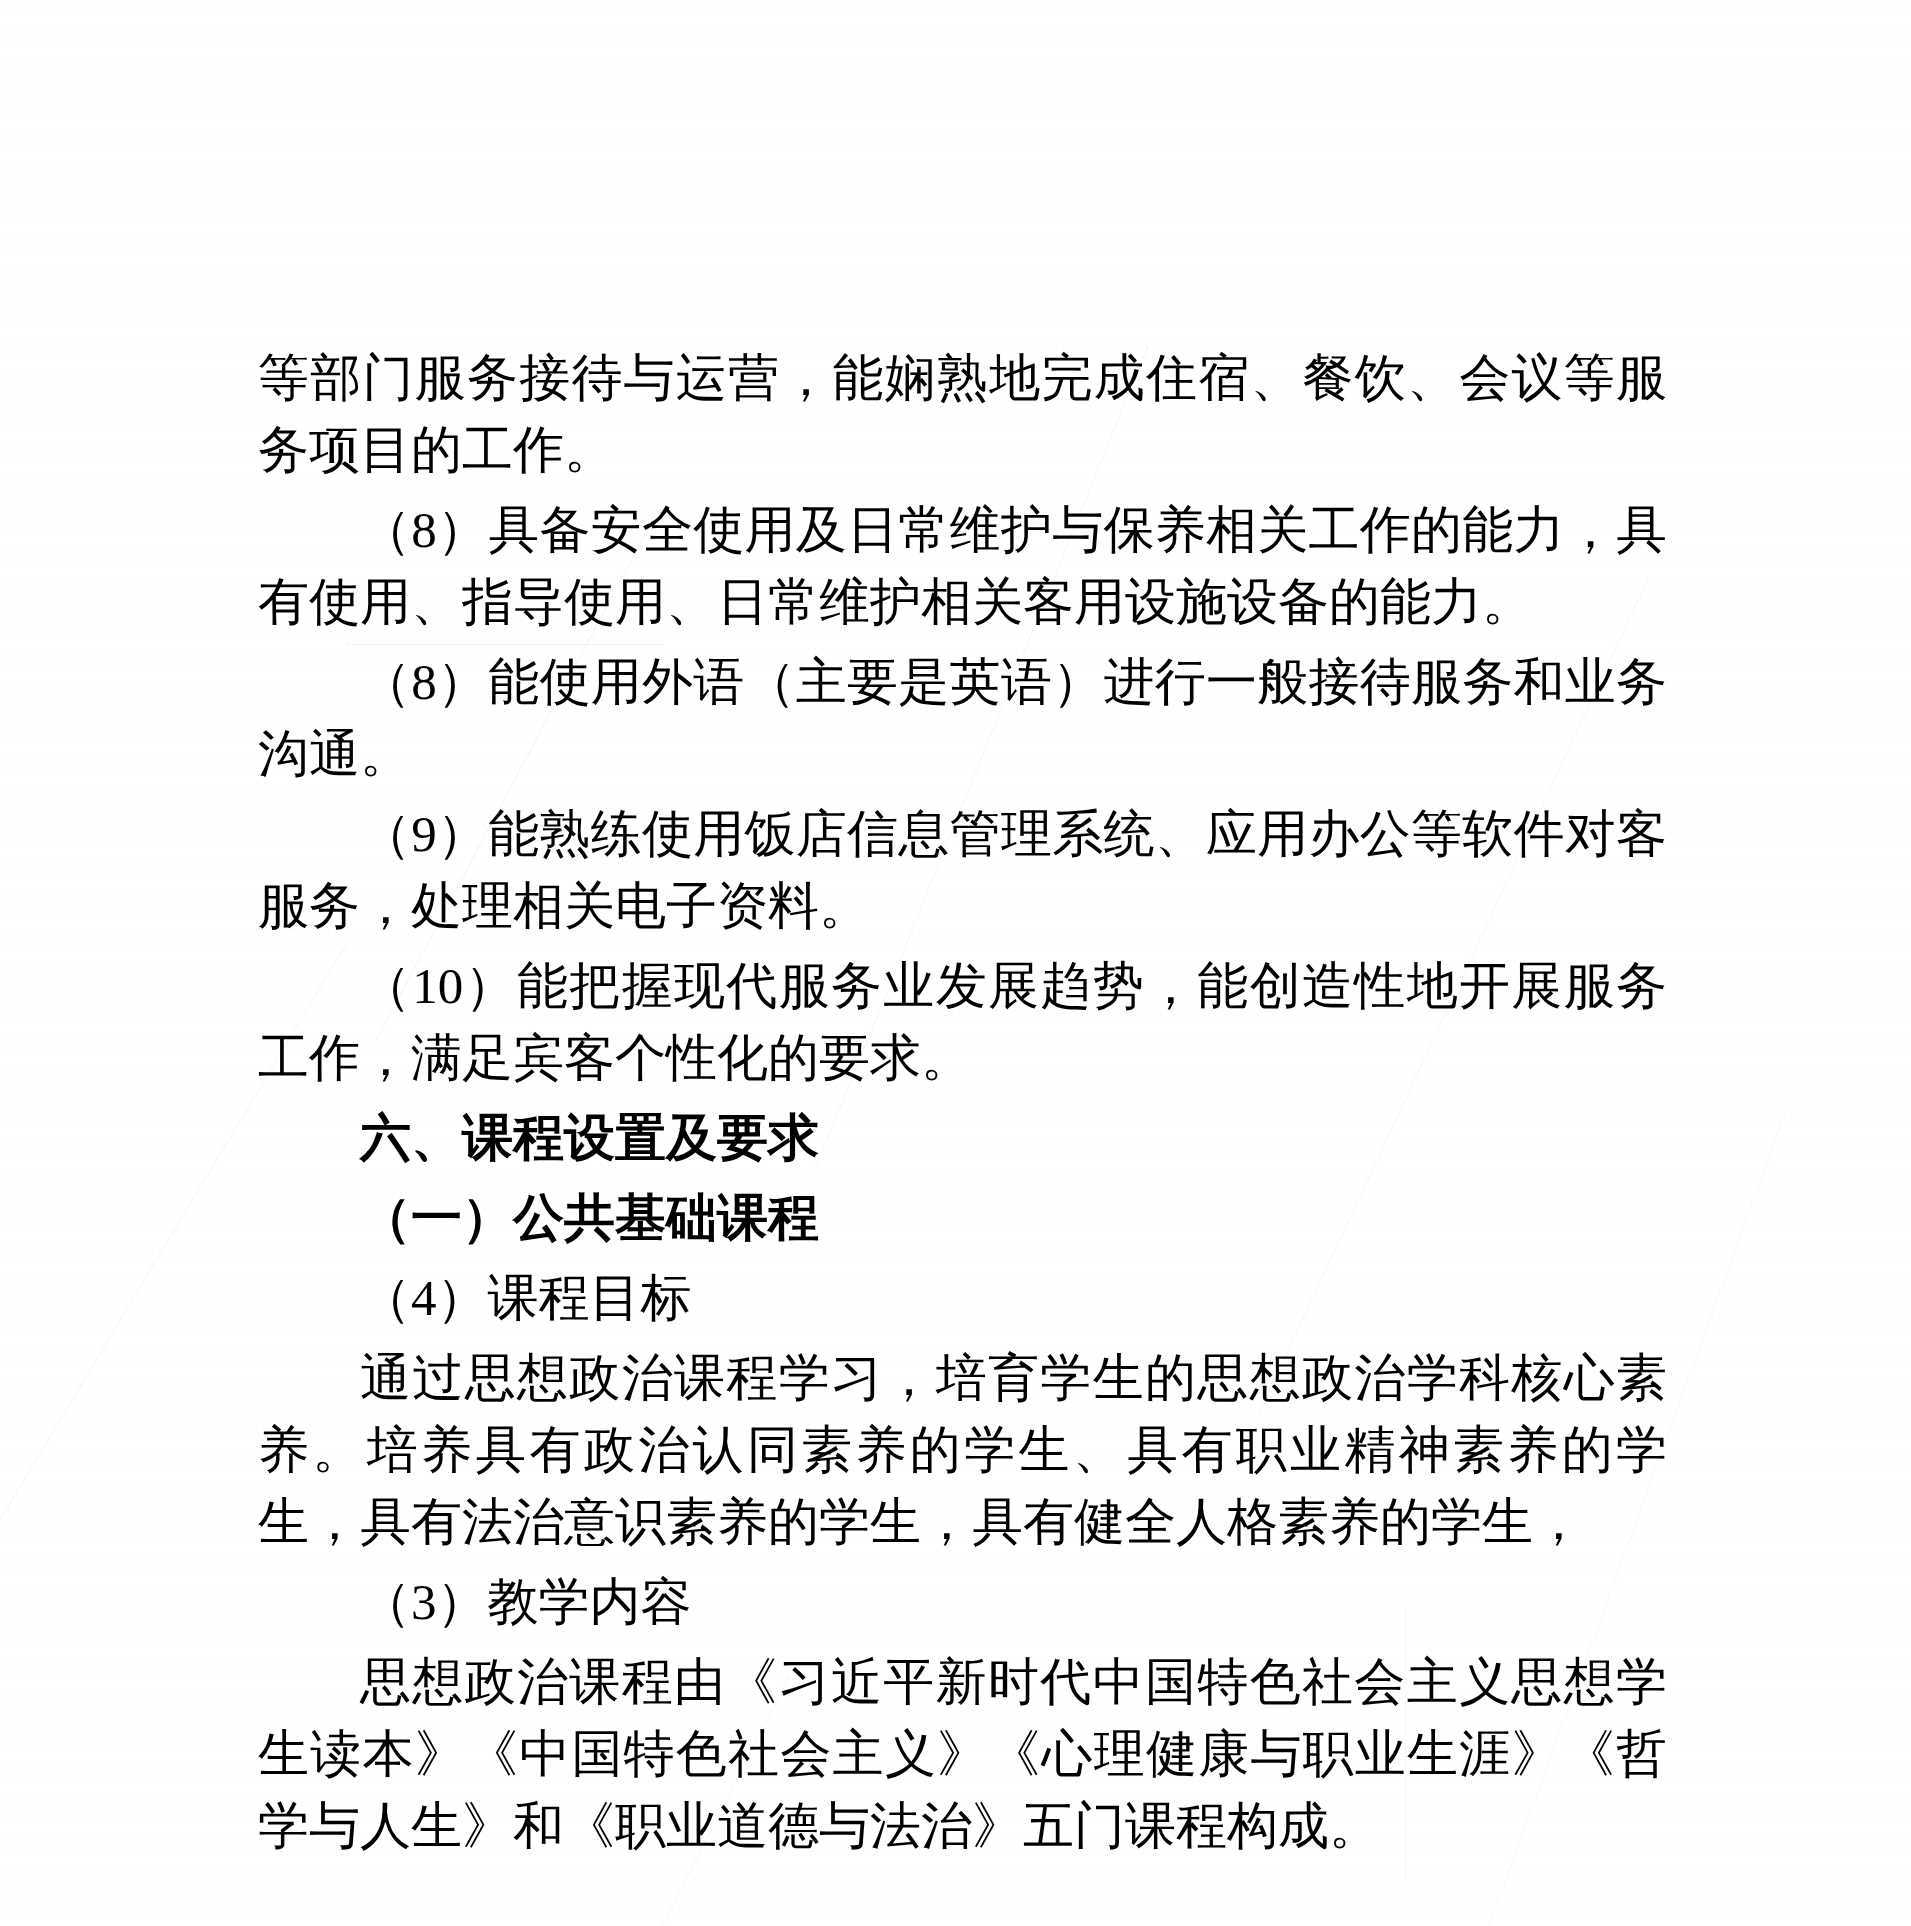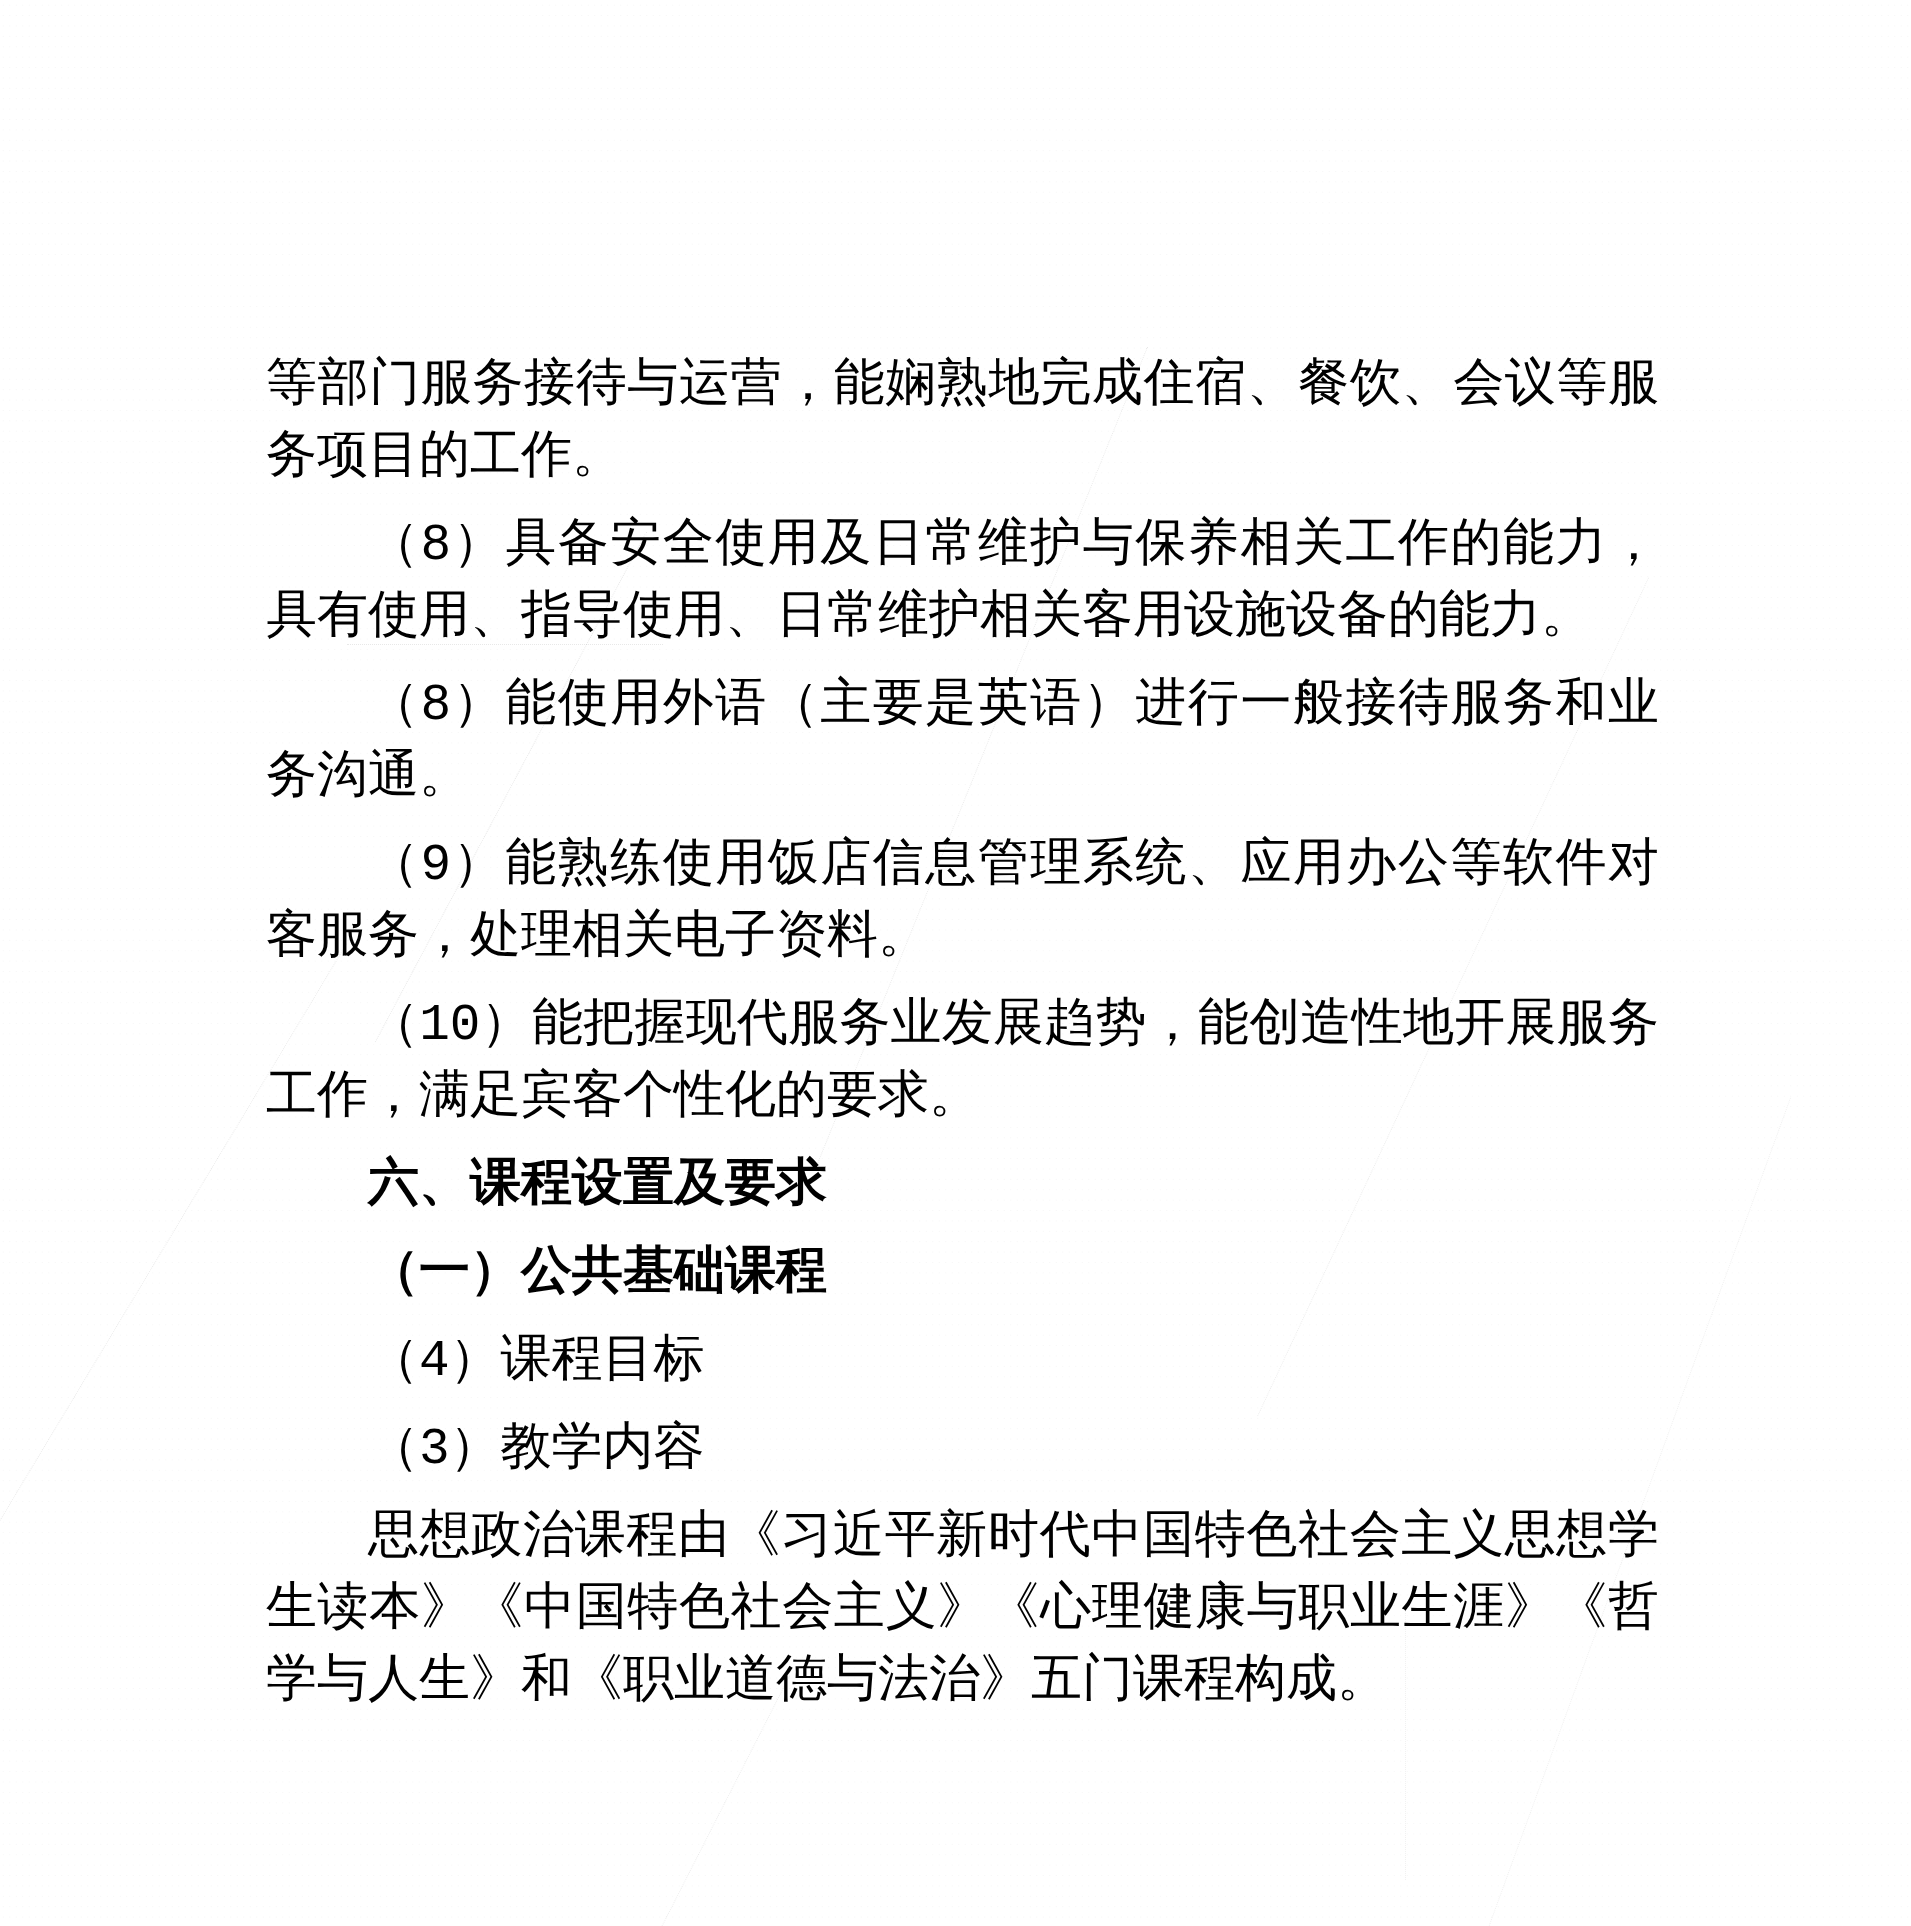--- a/index.html
+++ b/index.html
@@ -36,21 +36,21 @@
     position: absolute;
     left: 250px;
     top: 334px;
     width: 1425px;
     font-size: 51px;
     line-height: 72px;
     text-align: justify;
     text-justify: inter-character;
     letter-spacing: 0;
   }
-  .para { margin: 16px; padding: 0; text-indent: 0; font-family: Liberation Mono, monospace; }
+  .para { margin: 8px; padding: 0; text-indent: 0; }
   .para.indent { text-indent: 2em; }
   .bold { font-weight: bold; }
 </style>
 </head>
 <body>
 
 <div class="page">
 
   <div class="scan-texture"></div>
 
@@ -65,18 +65,19 @@
 
   <div class="content">
       <div class="para"><span class="">等部门服务接待与运营，能娴熟地完成住宿、餐饮、会议等服务项目的工作。</span></div>
       <div class="para indent"><span class="">（8）具备安全使用及日常维护与保养相关工作的能力，具有使用、指导使用、日常维护相关客用设施设备的能力。</span></div>
       <div class="para indent"><span class="">（8）能使用外语（主要是英语）进行一般接待服务和业务沟通。</span></div>
       <div class="para indent"><span class="">（9）能熟练使用饭店信息管理系统、应用办公等软件对客服务，处理相关电子资料。</span></div>
       <div class="para indent"><span class="">（10）能把握现代服务业发展趋势，能创造性地开展服务工作，满足宾客个性化的要求。</span></div>
       <div class="para indent"><span class="bold">六、课程设置及要求</span></div>
       <div class="para indent"><span class="bold">（一）公共基础课程</span></div>
       <div class="para indent"><span class="">（4）课程目标</span></div>
+      <div class="para indent"><span class="">通过思想政治课程学习，培育学生的思想政治学科核心素养。培养具有政治认同素养的学生、具有职业精神素养的学生，具有法治意识素养的学生，具有健全人格素养的学生，</span></div>
       <div class="para indent"><span class="">（3）教学内容</span></div>
       <div class="para indent"><span class="">思想政治课程由《习近平新时代中国特色社会主义思想学生读本》《中国特色社会主义》《心理健康与职业生涯》《哲学与人生》和《职业道德与法治》五门课程构成。</span></div>
     </div>
 
 </div>
 
 
 </body></html>

